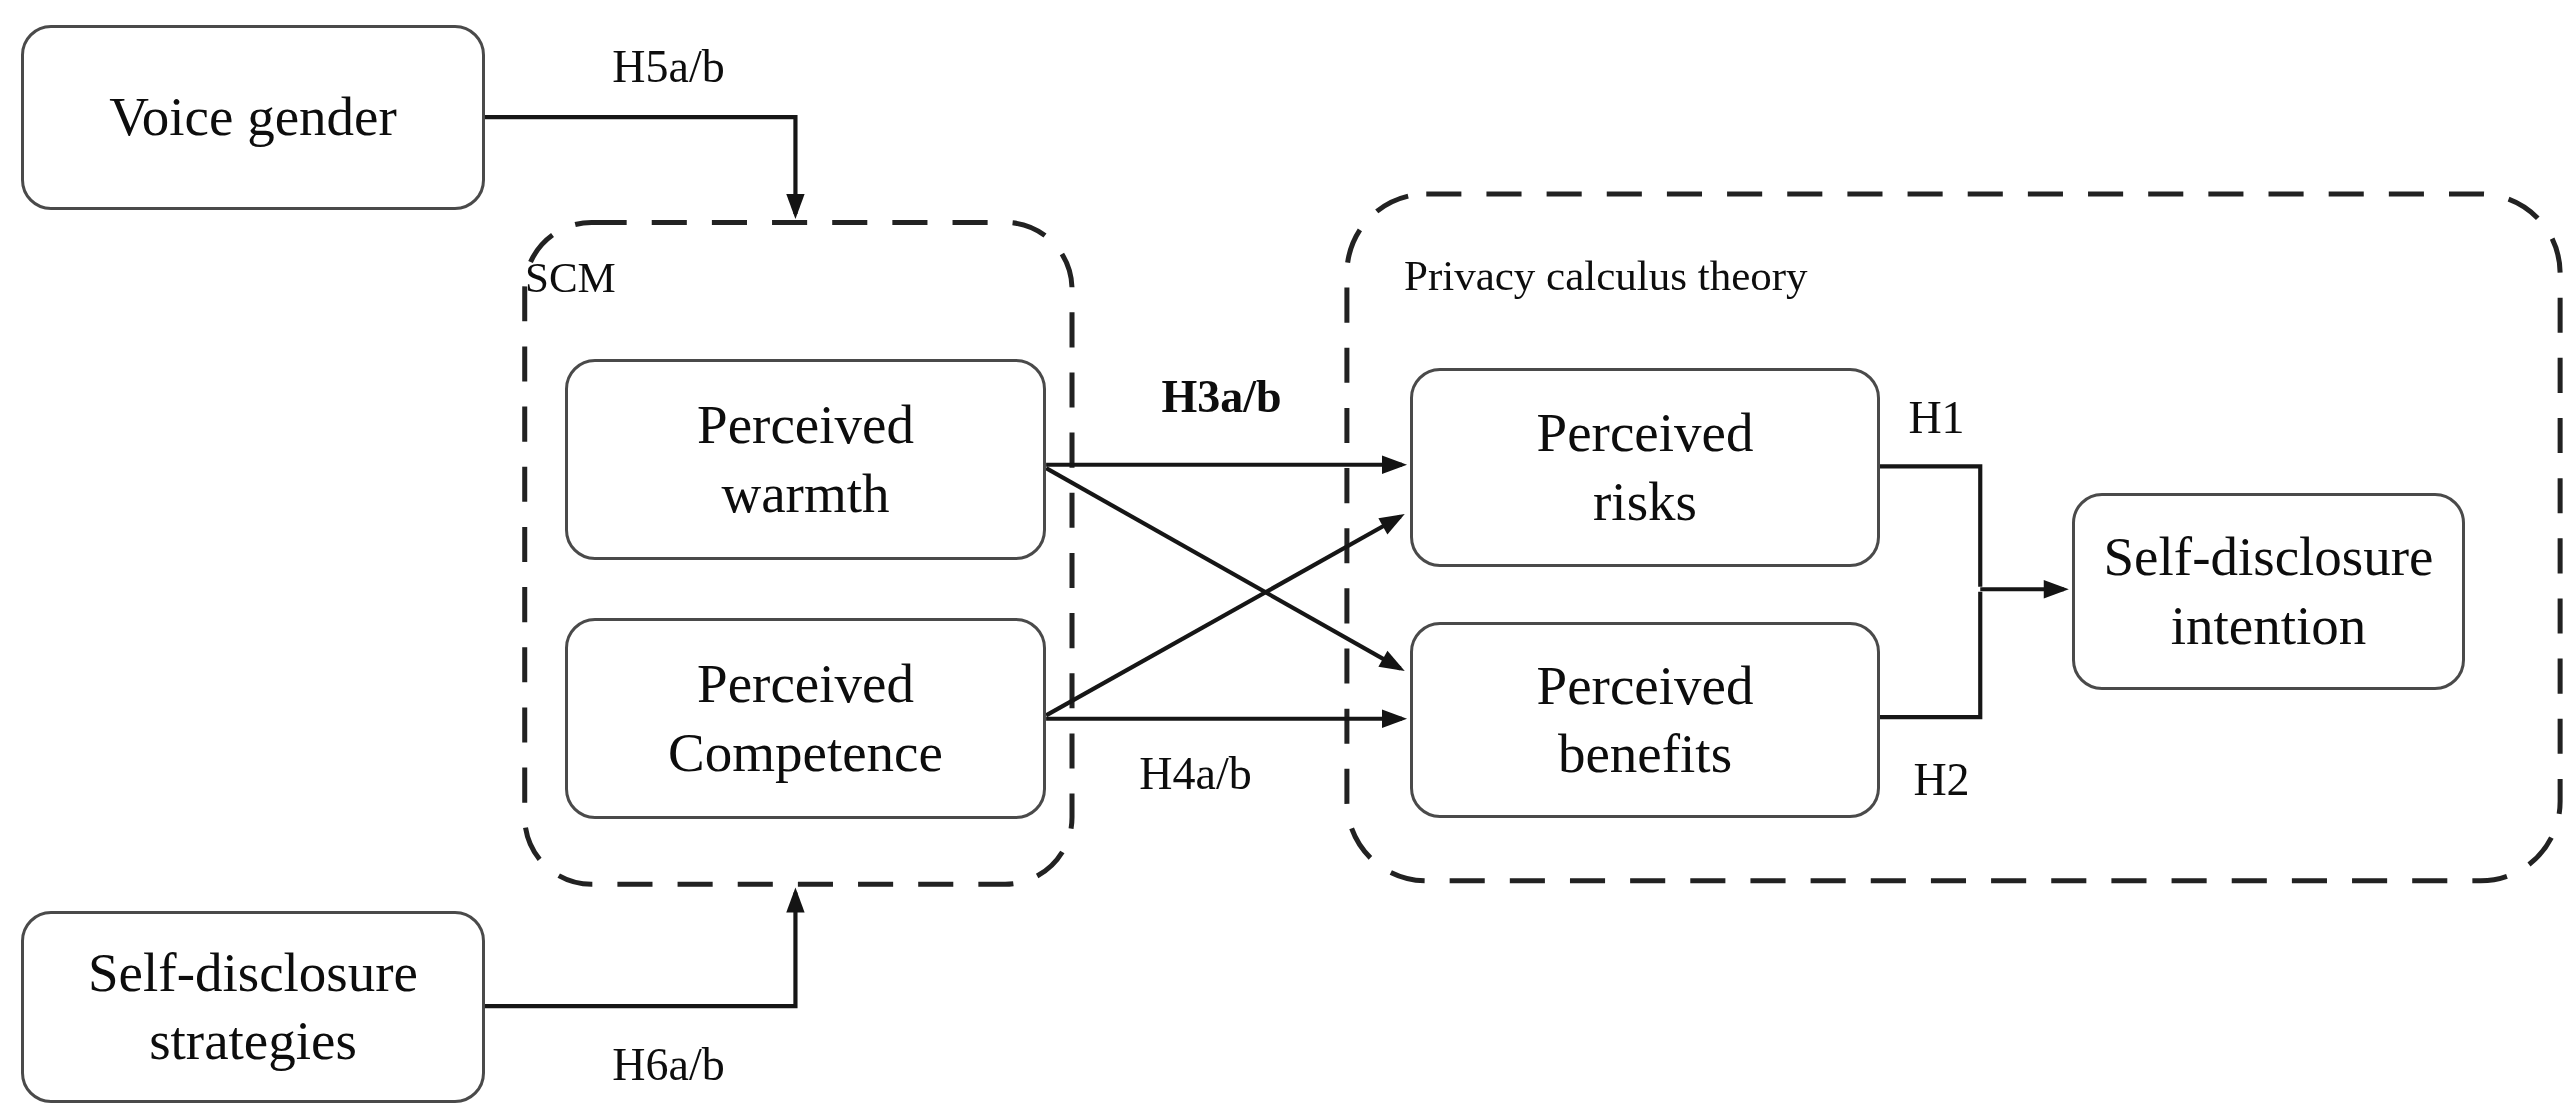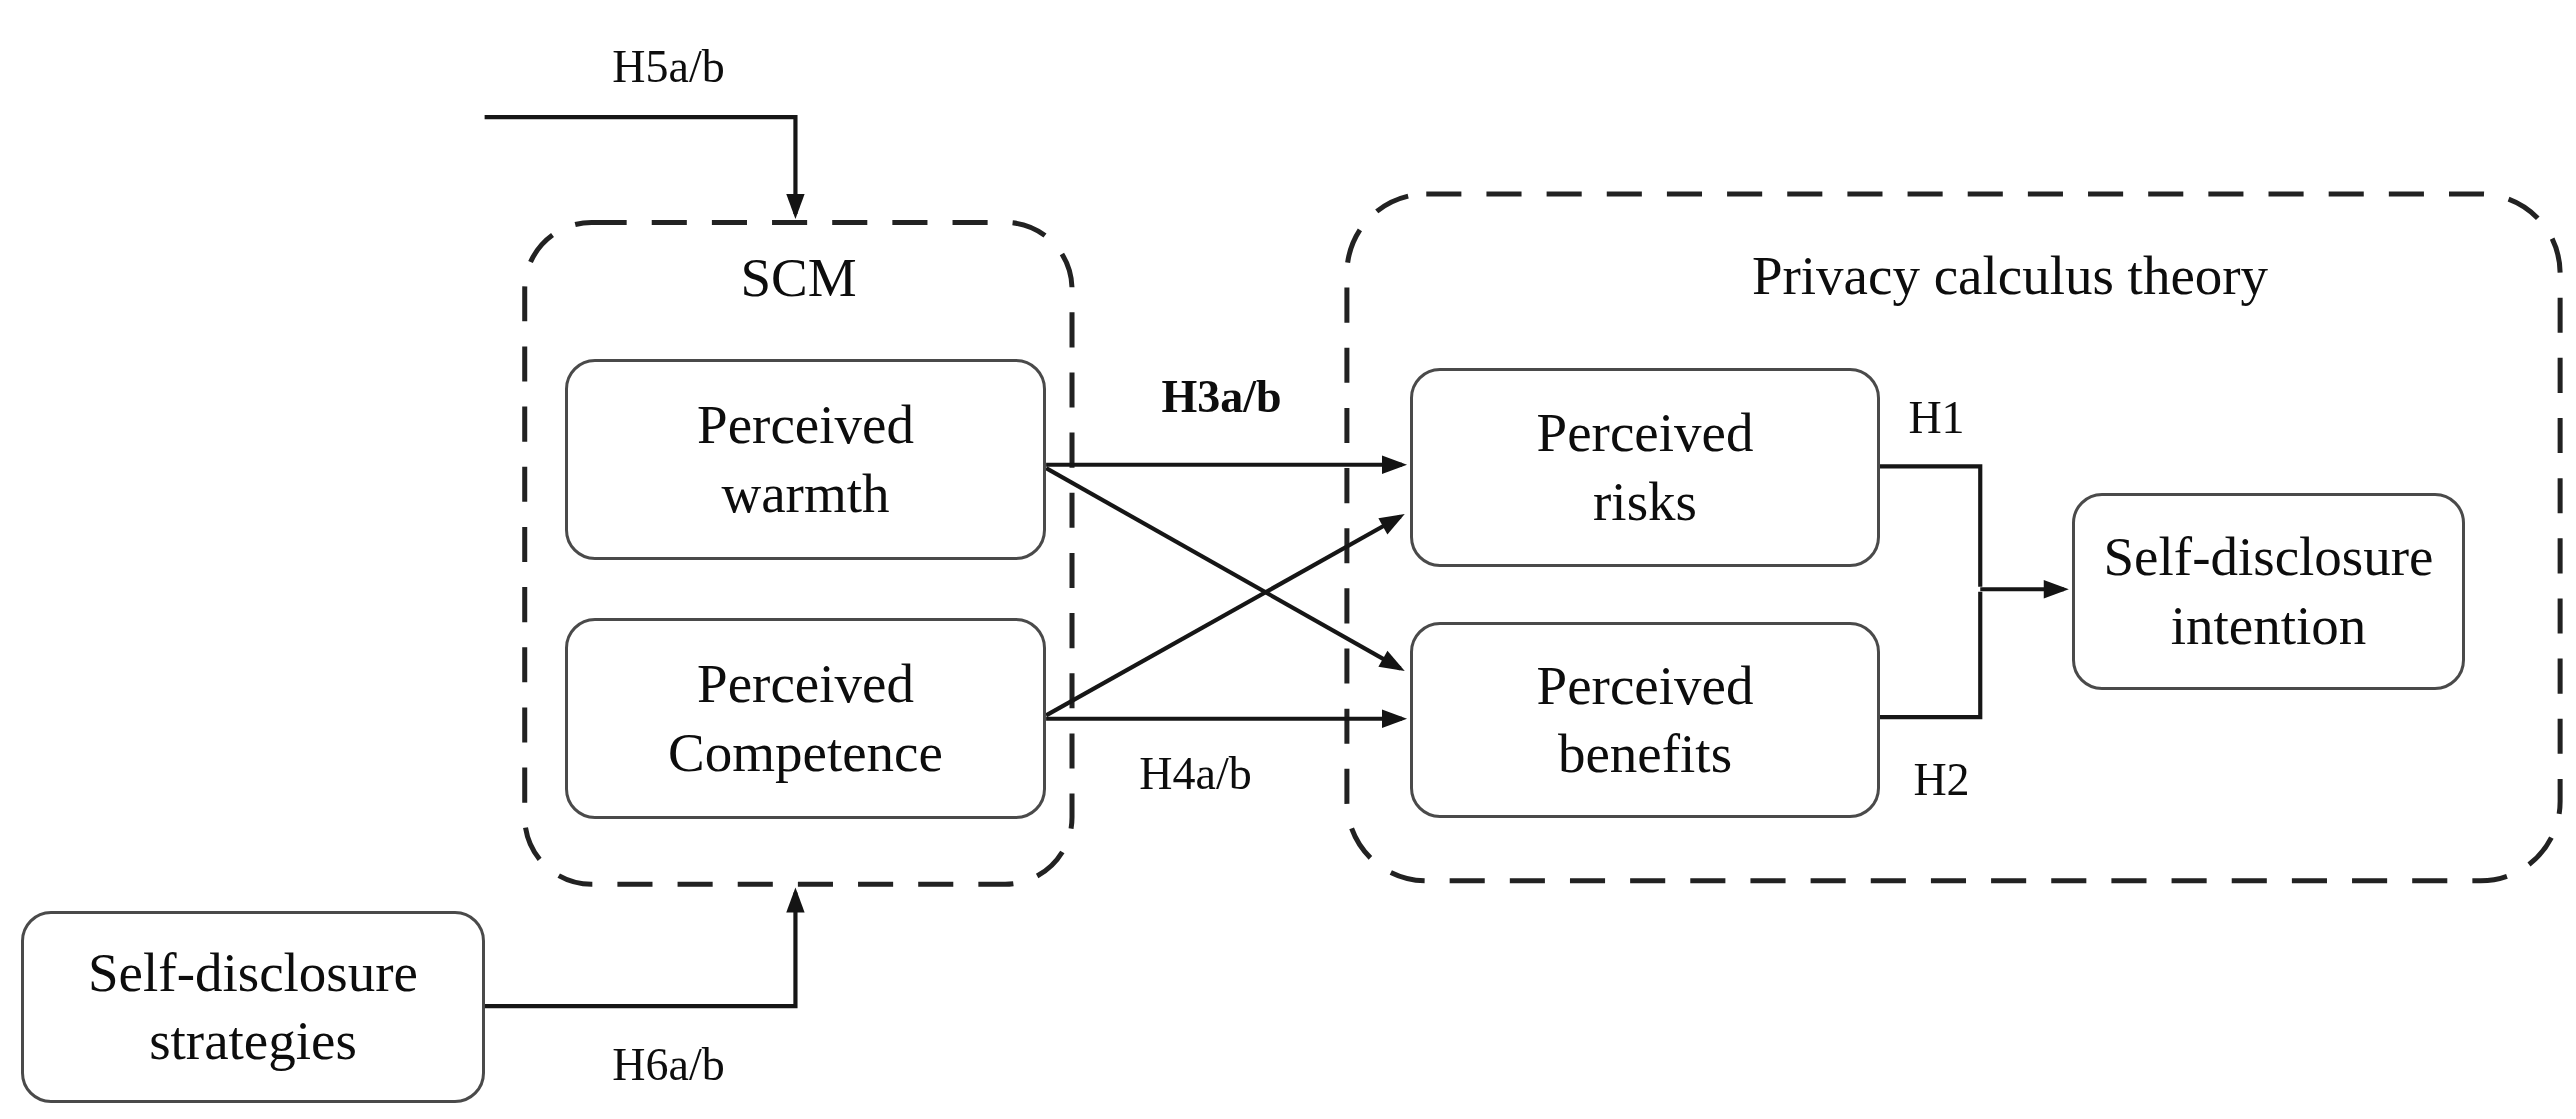--- a/index.html
+++ b/index.html
@@ -44,22 +44,22 @@
     display: flex;
     align-items: center;
     justify-content: center;
     text-align: center;
     font-size: 55px;
     line-height: 1.24;
     white-space: pre-line;
   }
   .container-title {
     position: absolute;
-    text-align: center;
-    font-size: 55px;
+    text-align: left;
+    font-size: 43px;
     line-height: 58px;
     height: 58px;
   }
   .hlabel {
     position: absolute;
     width: 201px;
     height: 57px;
     text-align: center;
     font-size: 46px;
     line-height: 57px;
@@ -96,20 +96,23 @@
 
     <polyline class="wire" points="2250,858 2370,858 2370,708"></polyline>
 
     <line class="wire" x1="2370" y1="705" x2="2470" y2="705" marker-end="url(#arrow)"></line>
   </svg>
 
   <div class="container-title" style="left:525px; top:249px; width:547px;">SCM</div>
 
   <div class="container-title" style="left:1404px; top:247px; width:1212px;">Privacy calculus theory</div>
 
+  <div class="node" style="left:21px; top:25px; width:464px; height:185px;">
+    <span>Voice gender</span>
+  </div>
 
   <div class="node" style="left:565px; top:359px; width:481px; height:201px;">
     <span>Perceived
 warmth</span>
   </div>
 
   <div class="node" style="left:565px; top:618px; width:481px; height:201px;">
     <span>Perceived
 Competence</span>
   </div>

